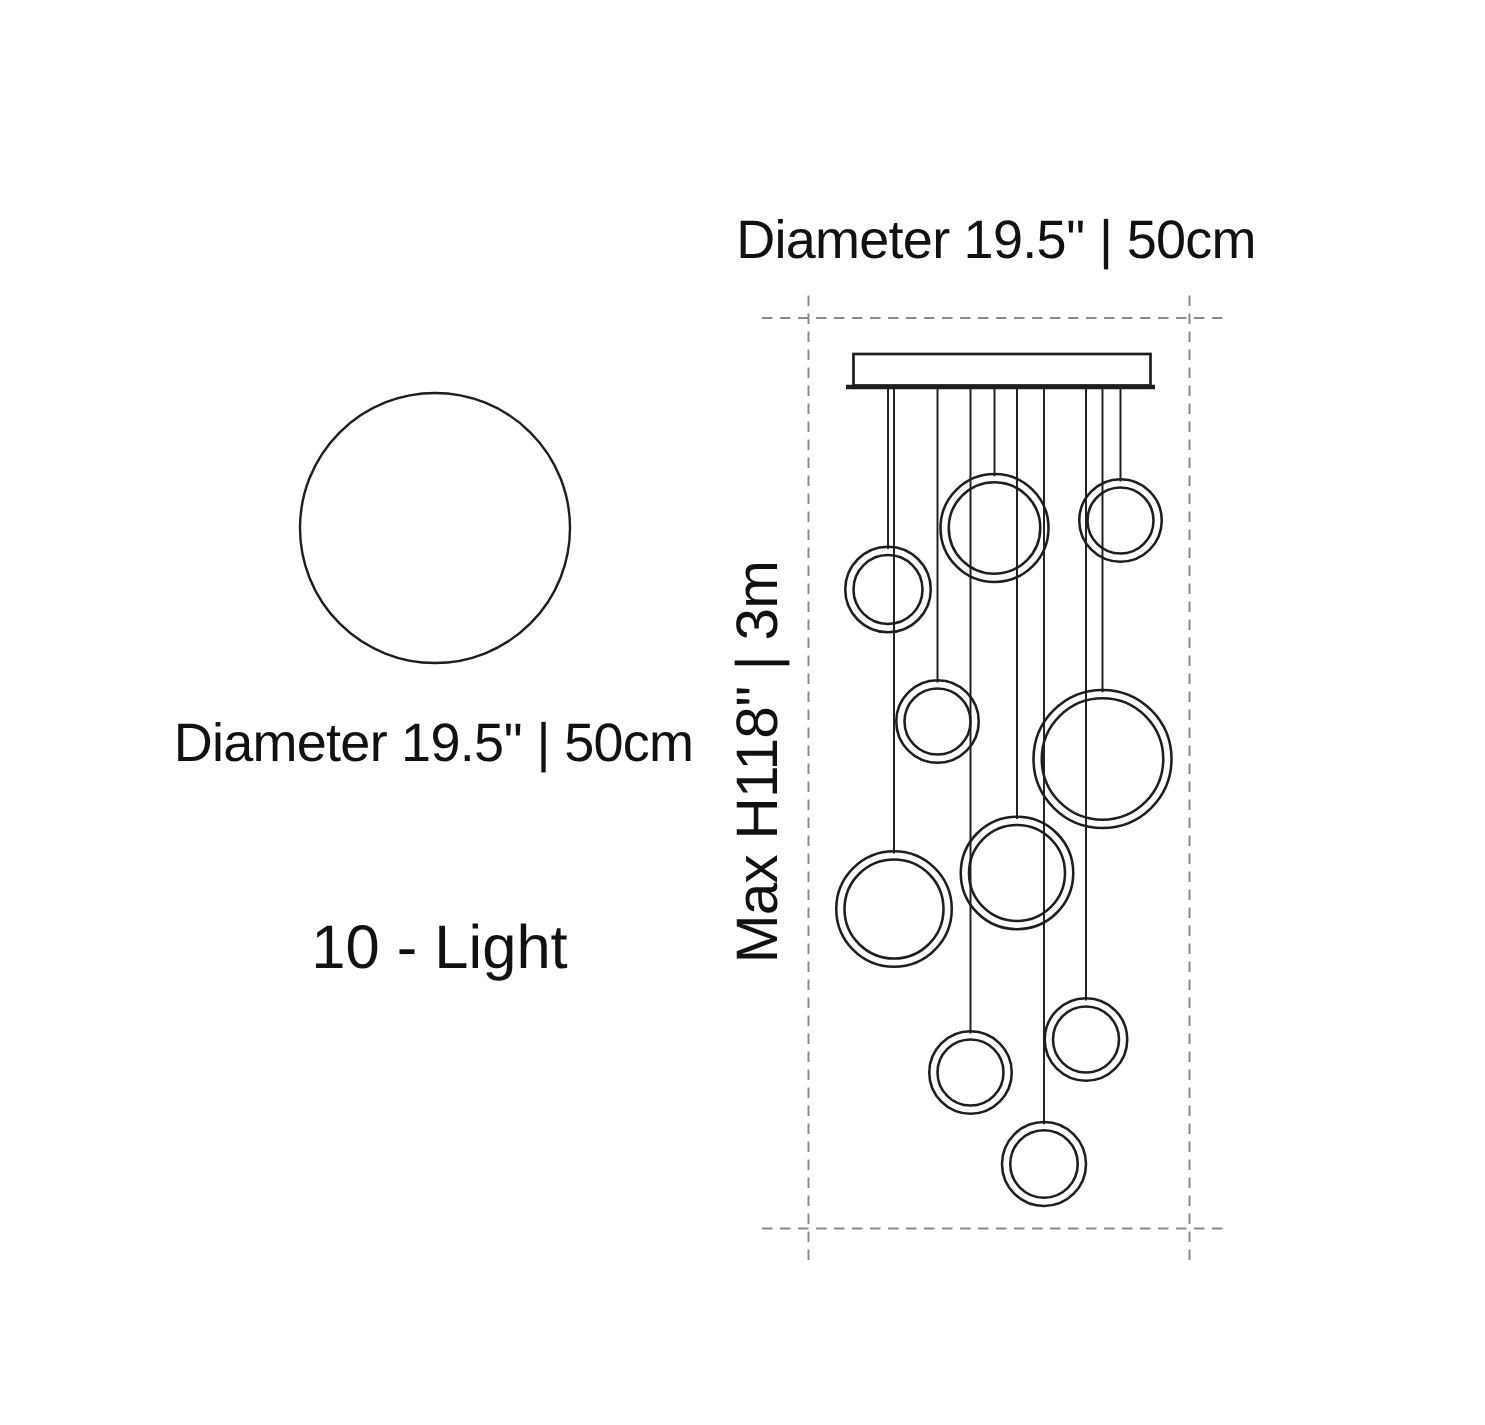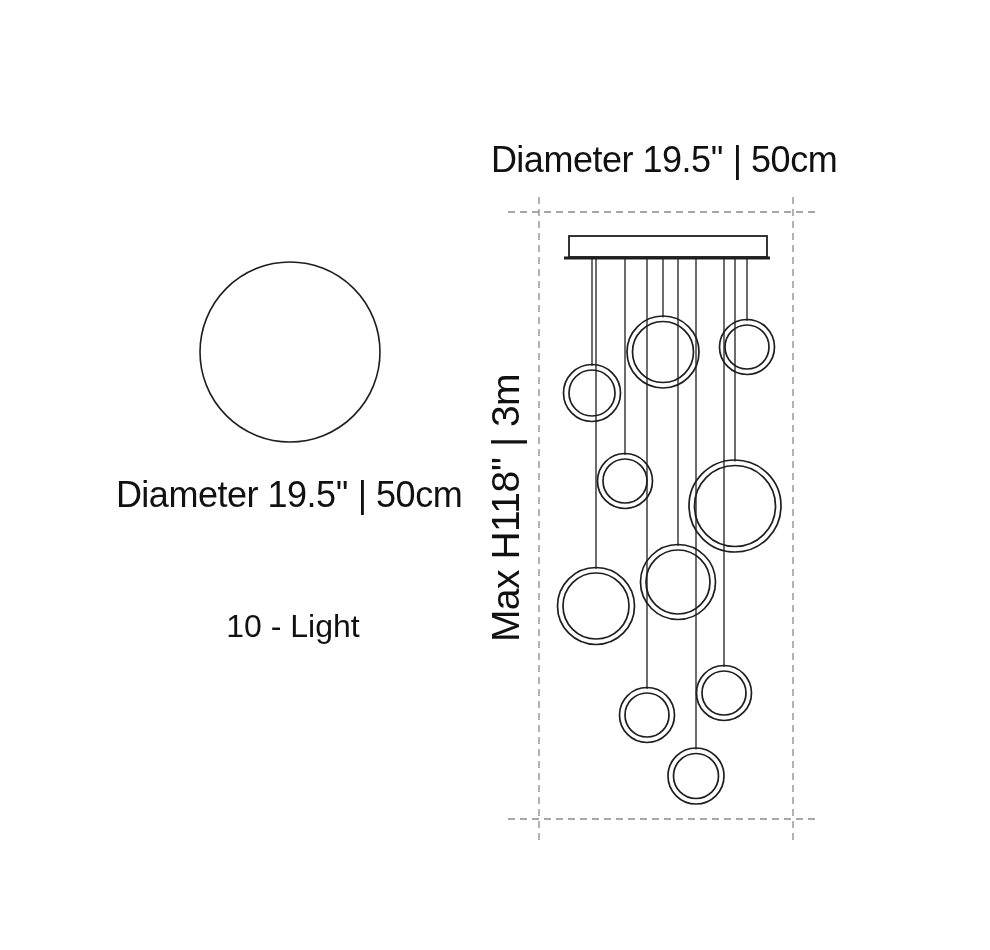--- a/index.html
+++ b/index.html
@@ -20,21 +20,21 @@
   .top-label{
     left:664px;top:139px;
     font-size:36px;
   }
   .left-diameter-label{
     left:289px;top:474px;
     font-size:36px;
   }
   .light-count-label{
     left:293px;top:608px;
-    font-size:32px;
+    font-size:41px;
     letter-spacing:0px;
   }
   .max-height-label{
     left:506px;top:508px;
     font-size:39px;
     transform:translate(-50%,-50%) rotate(-90deg);
   }
   svg.drawing{
     position:absolute;left:0;top:0;
   }

